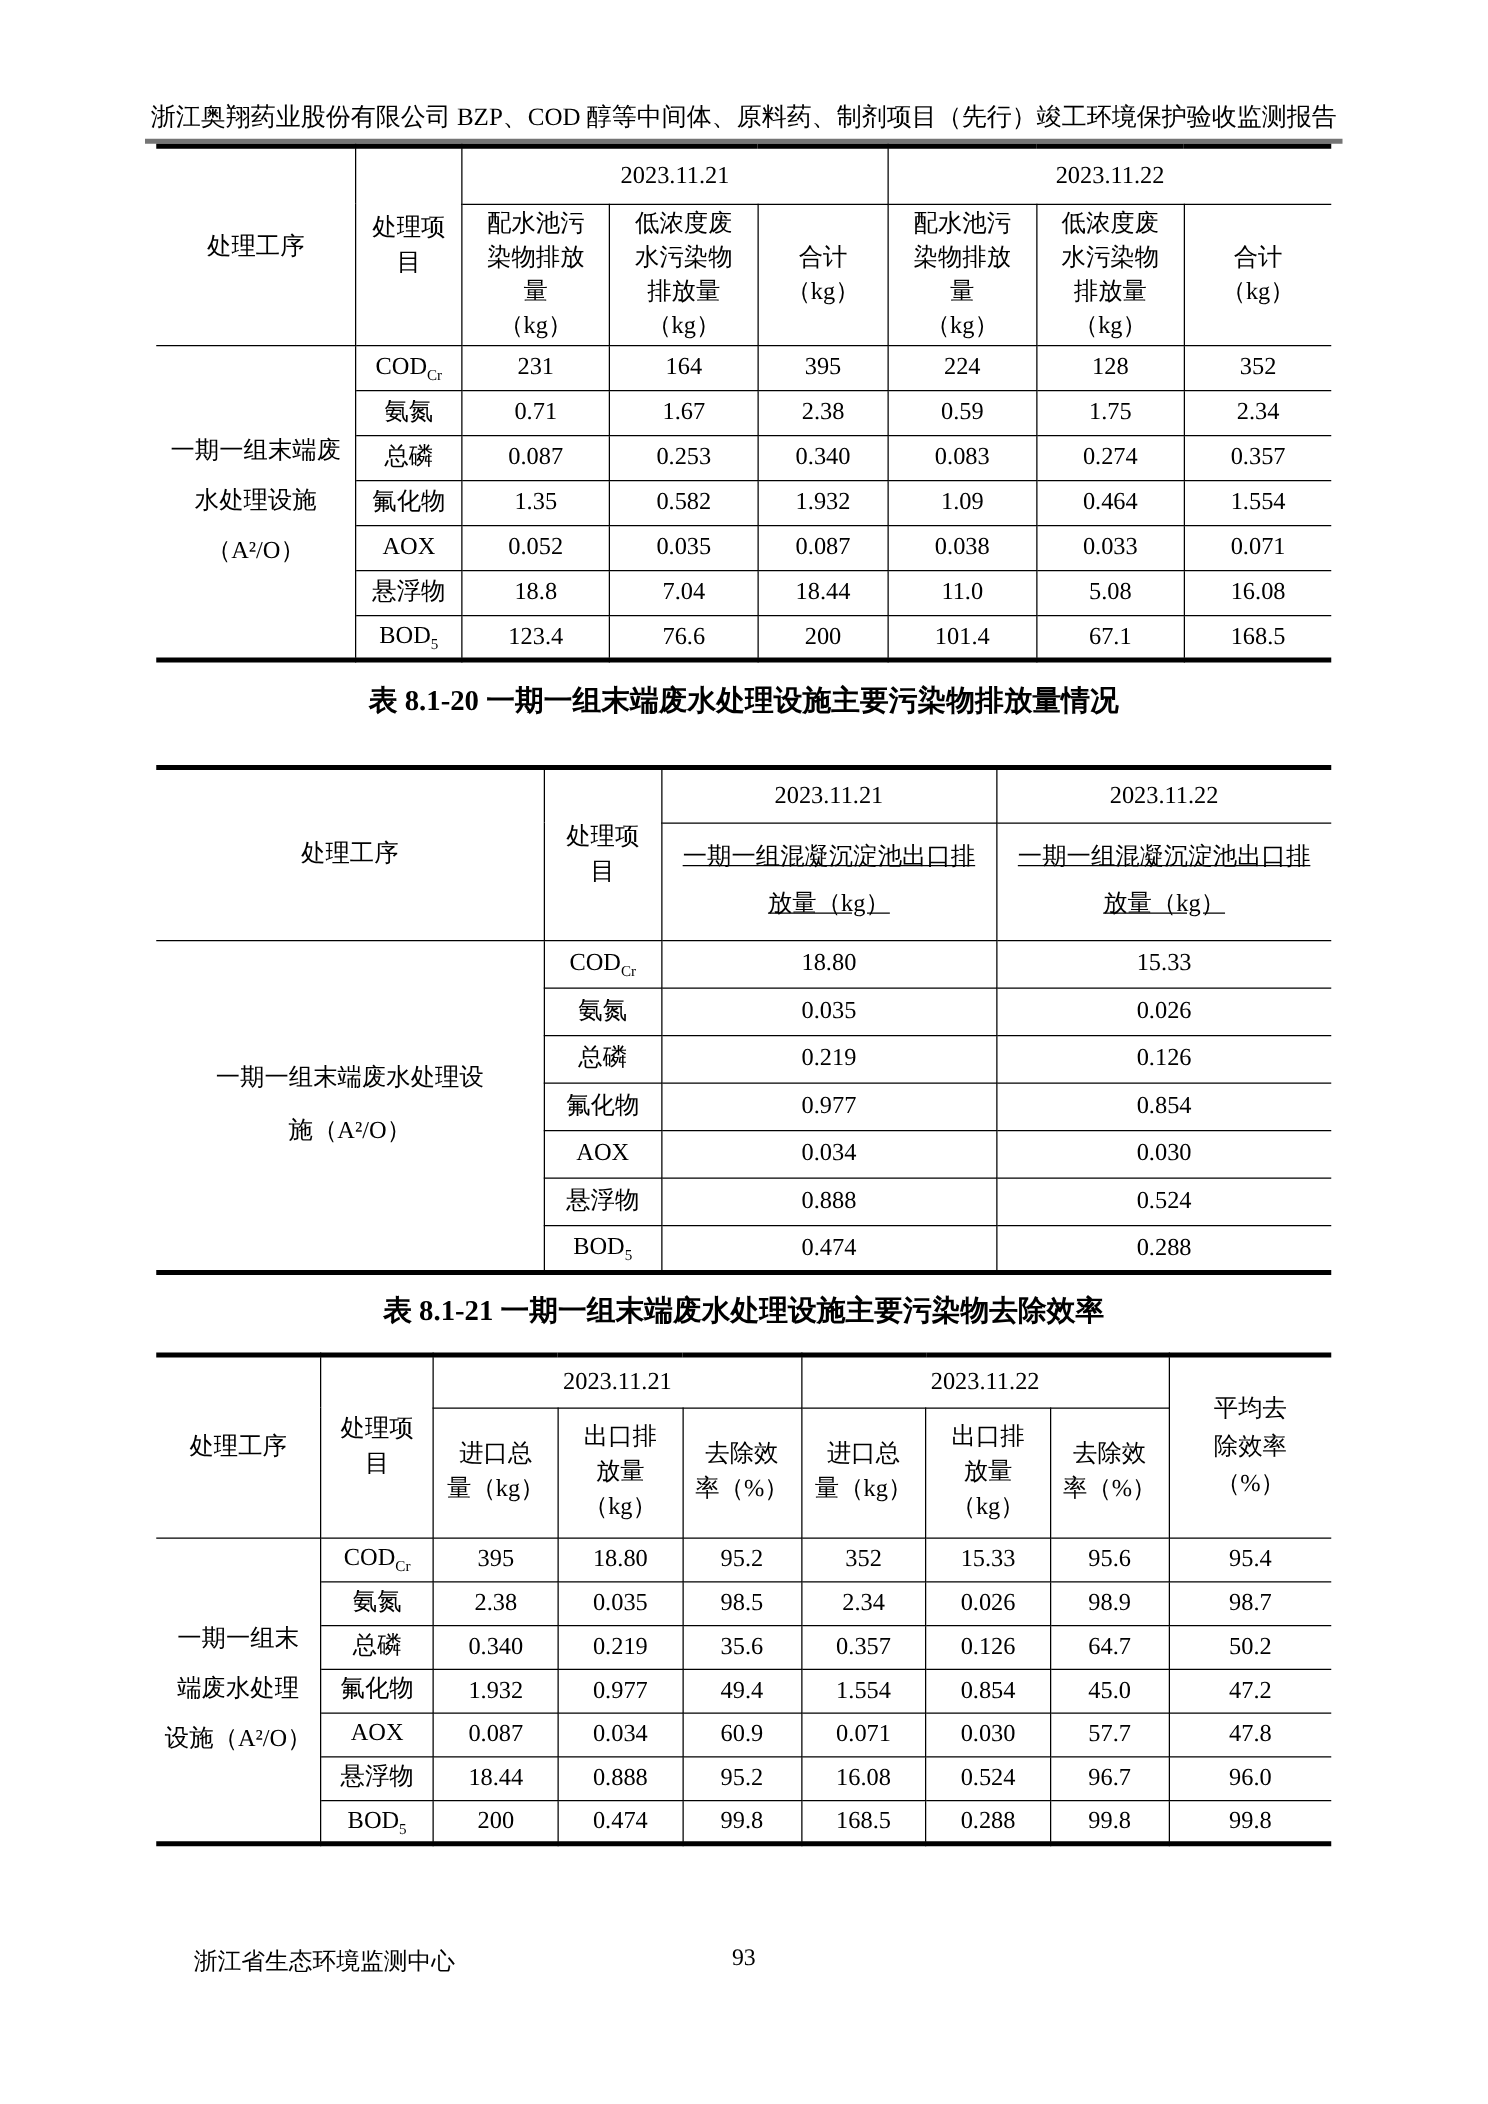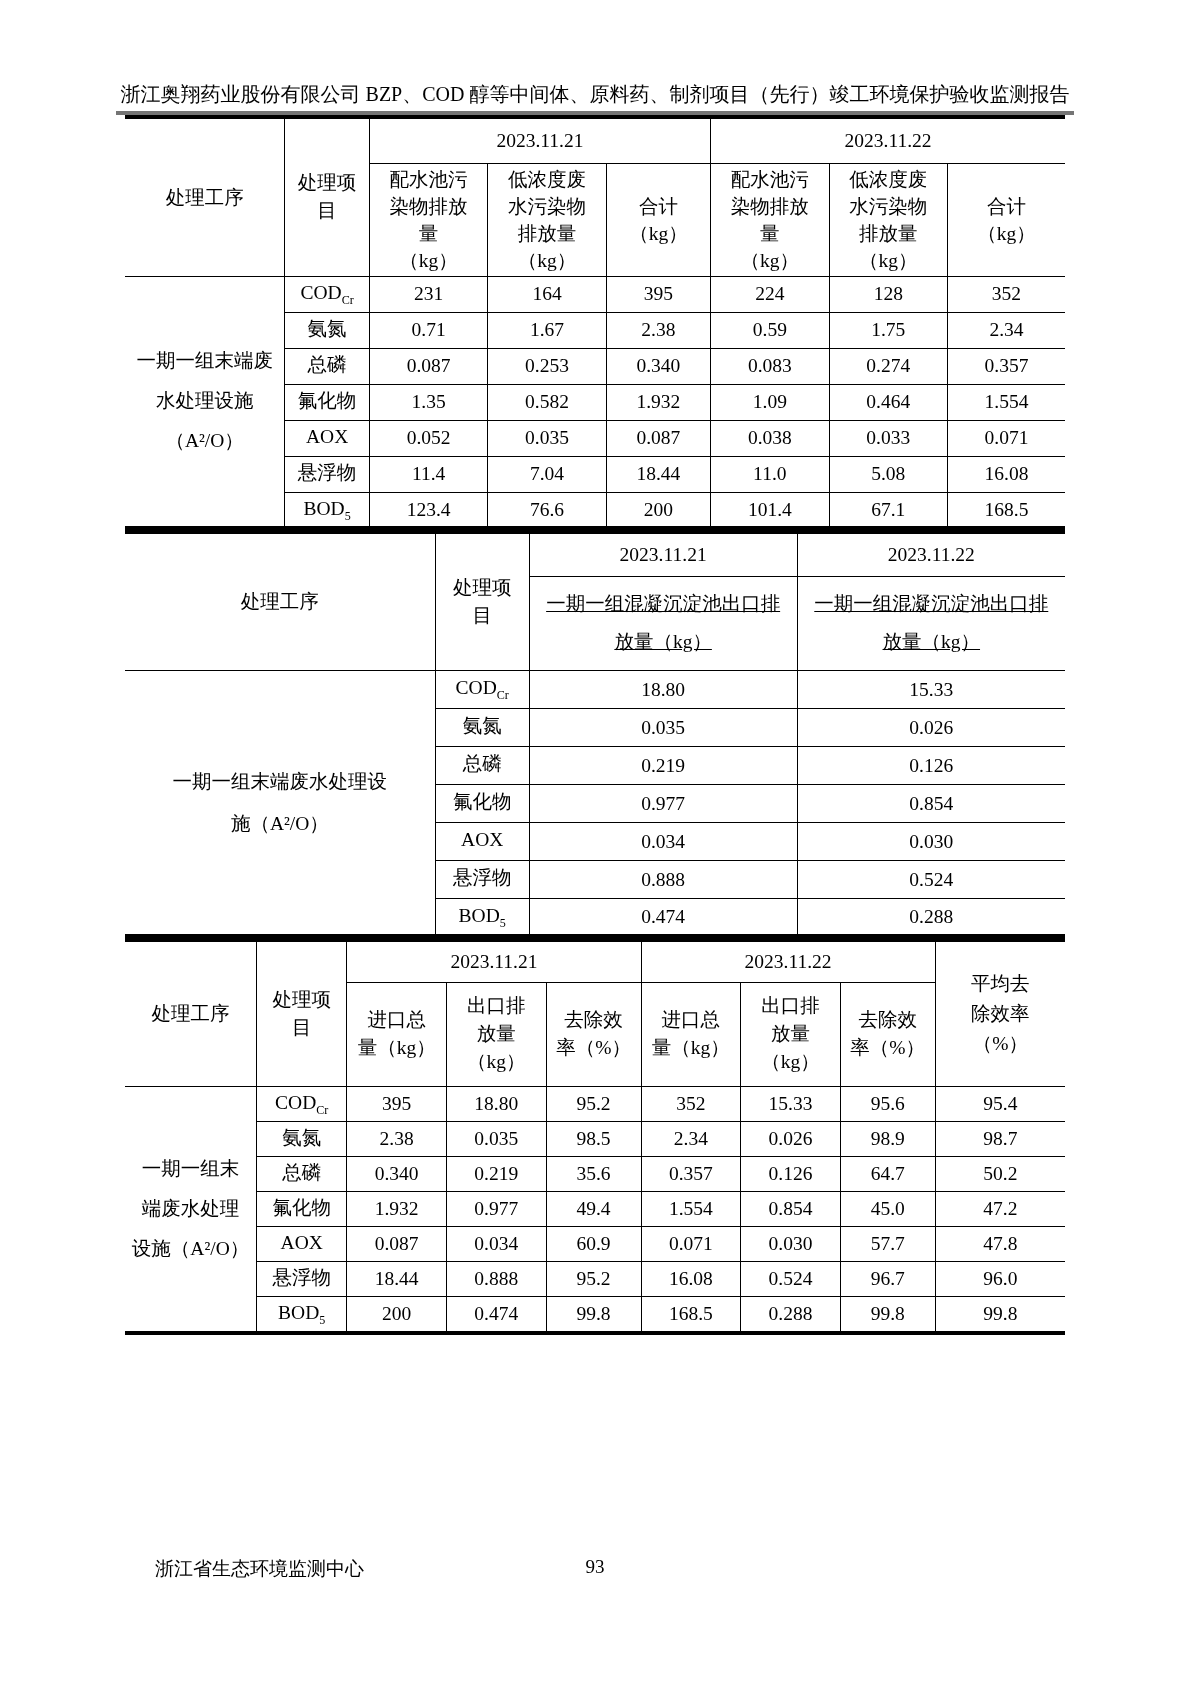--- a/index.html
+++ b/index.html
@@ -170,39 +170,40 @@
         <th><span>AOX</span><sub></sub></th>
         <td>0.052</td>
         <td>0.035</td>
         <td>0.087</td>
         <td>0.038</td>
         <td>0.033</td>
         <td>0.071</td>
       </tr>
       <tr>
         <th><span>悬浮物</span><sub></sub></th>
-        <td>11.4</td>
+        <td>18.8</td>
         <td>7.04</td>
         <td>18.44</td>
         <td>11.0</td>
         <td>5.08</td>
         <td>16.08</td>
       </tr>
       <tr>
         <th><span>BOD</span><sub>5</sub></th>
         <td>123.4</td>
         <td>76.6</td>
         <td>200</td>
         <td>101.4</td>
         <td>67.1</td>
         <td>168.5</td>
       </tr>
     </tbody>
   </table>
 
+  <div class="tbl-title" id="title2">表 8.1-20  一期一组末端废水处理设施主要污染物排放量情况</div>
 
   <table id="table20">
     <colgroup>
       <col style="width:33%">
         <col style="width:10%">
         <col style="width:28.5%">
         <col style="width:28.5%">
     </colgroup>
     <thead>
       <tr class="date-row">
@@ -261,20 +262,21 @@
         <td>0.524</td>
       </tr>
       <tr>
         <th><span>BOD</span><sub>5</sub></th>
         <td>0.474</td>
         <td>0.288</td>
       </tr>
     </tbody>
   </table>
 
+  <div class="tbl-title" id="title3">表 8.1-21  一期一组末端废水处理设施主要污染物去除效率</div>
 
   <table id="table21">
     <colgroup>
       <col style="width:14%">
         <col style="width:9.6%">
       <col style="width:10.6%">
         <col style="width:10.6%">
         <col style="width:10.1%">
       <col style="width:10.6%">
         <col style="width:10.6%">

